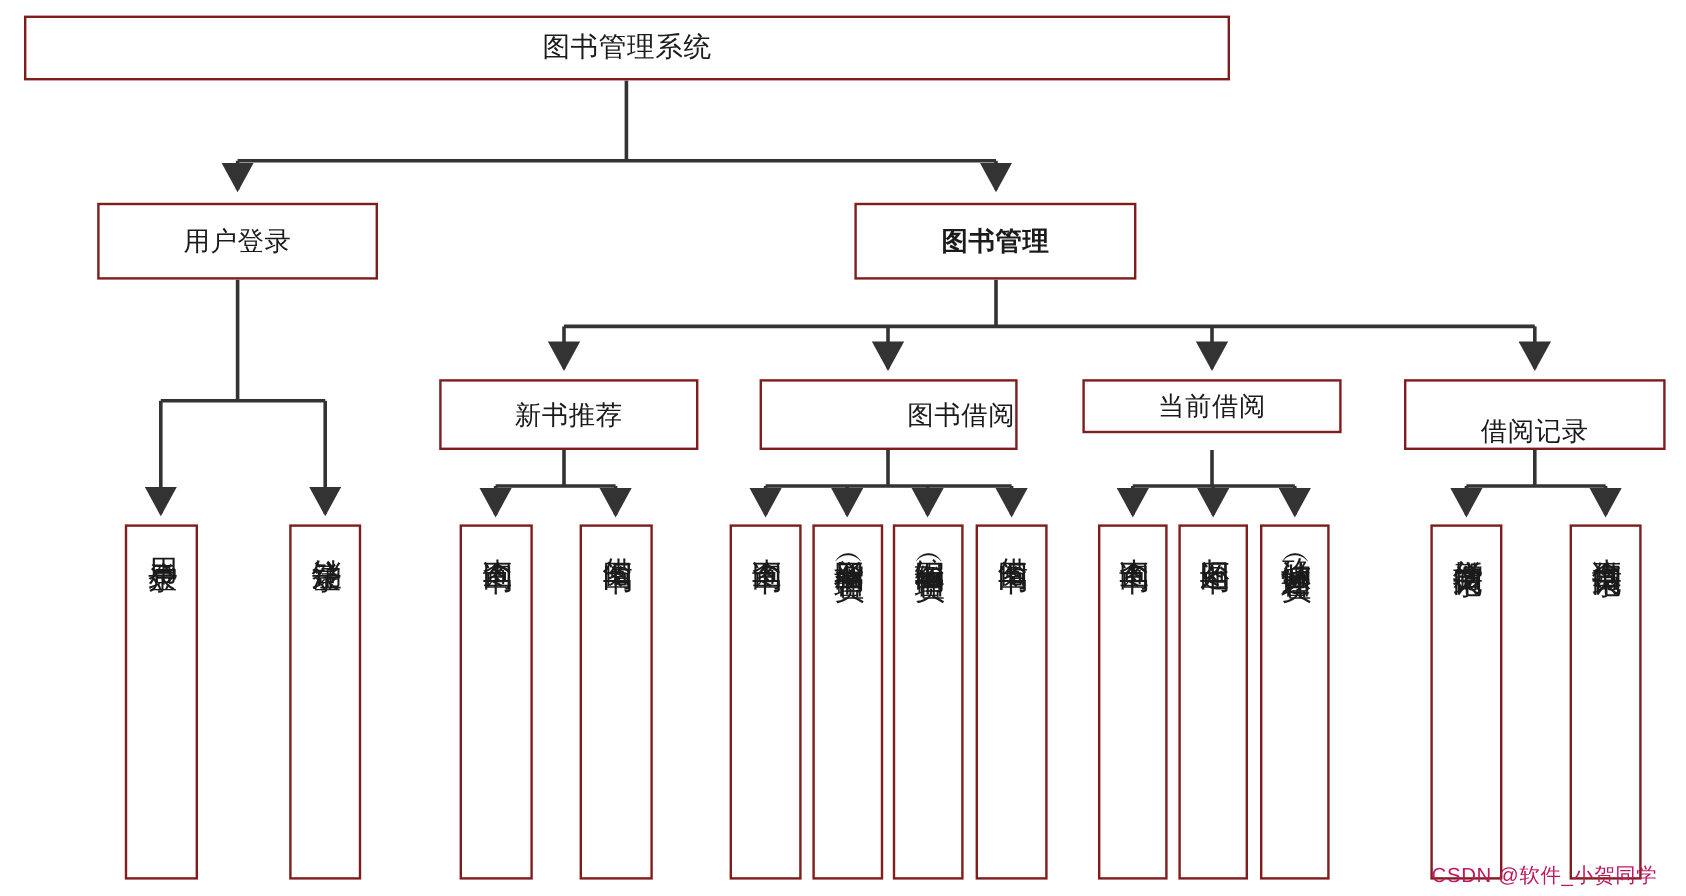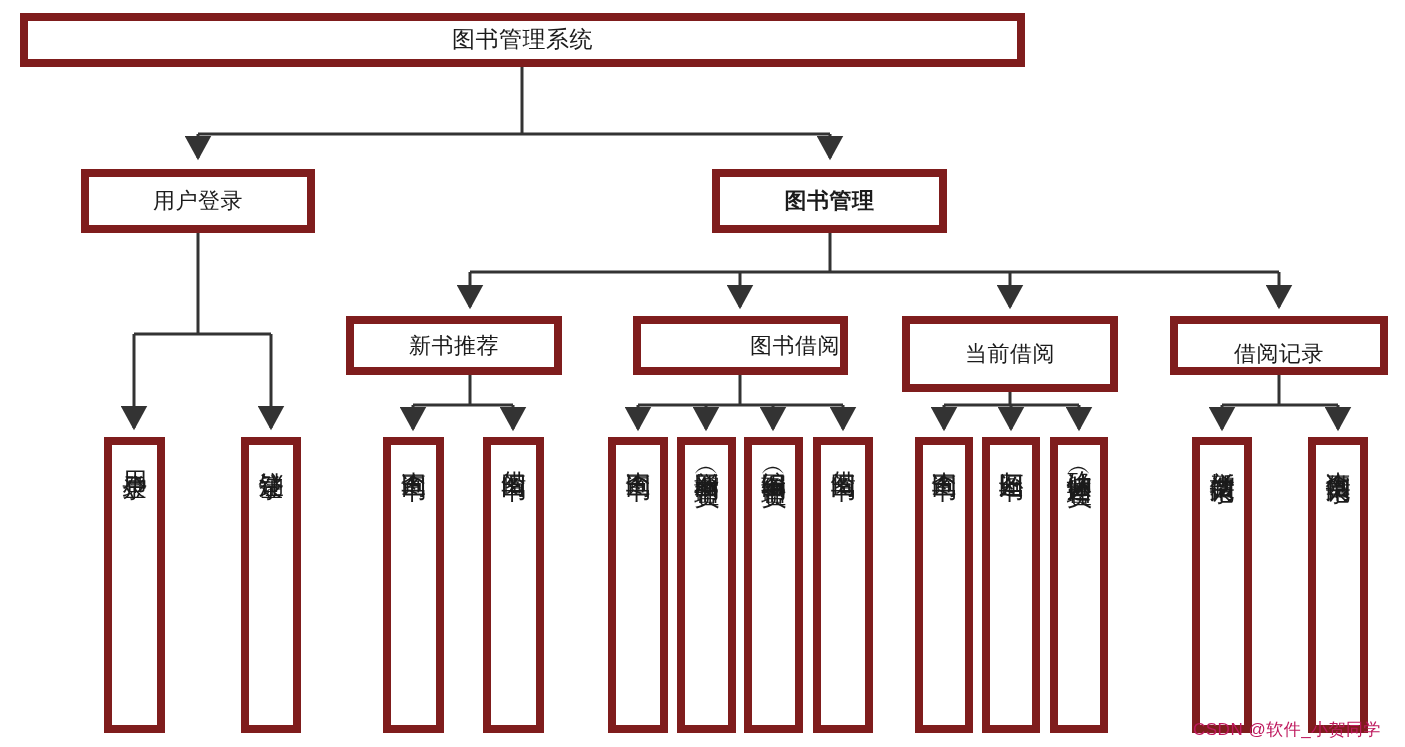--- a/index.html
+++ b/index.html
@@ -18,21 +18,21 @@
   #edges{
     position:absolute;
     left:0;top:0;
     width:1405px;height:747px;
     pointer-events:none;
   }
   .node{
     position:absolute;
     box-sizing:border-box;
     background:#ffffff;
-    border:8px solid #7f1d1d;
+    border:2px solid #7f1d1d;
     display:flex;
     align-items:center;
     justify-content:center;
     text-align:center;
     color:#1b1b1b;
     z-index:3;
   }
   .node .lbl{
     display:block;
     line-height:1.18;
@@ -127,29 +127,29 @@
   </div>
 
   <div class="node h" style="left:81px;top:169px;width:234px;height:64px;">
     <span class="lbl">用户登录</span>
   </div>
 
   <div class="node h" style="left:712px;top:169px;width:235px;height:64px;font-weight:bold;">
     <span class="lbl">图书管理</span>
   </div>
 
-  <div class="node h" style="left:346px;top:316px;width:216px;height:59px;">
+  <div class="node h" style="left:366px;top:316px;width:216px;height:59px;">
     <span class="lbl">新书推荐</span>
   </div>
 
   <div class="node h" style="left:633px;top:316px;width:215px;height:59px;justify-content:flex-end;">
     <span class="lbl">图书借阅</span>
   </div>
 
-  <div class="node h" style="left:902px;top:316px;width:216px;height:76px;">
+  <div class="node h" style="left:902px;top:316px;width:216px;height:45px;">
     <span class="lbl">当前借阅</span>
   </div>
 
   <div class="node h" style="left:1170px;top:316px;width:218px;height:59px;align-items:flex-end;">
     <span class="lbl">借阅记录</span>
   </div>
 
   <div class="node v" style="left:104px;top:437px;width:61px;height:296px;">
     <span class="lbl">用户登录</span>
   </div>

